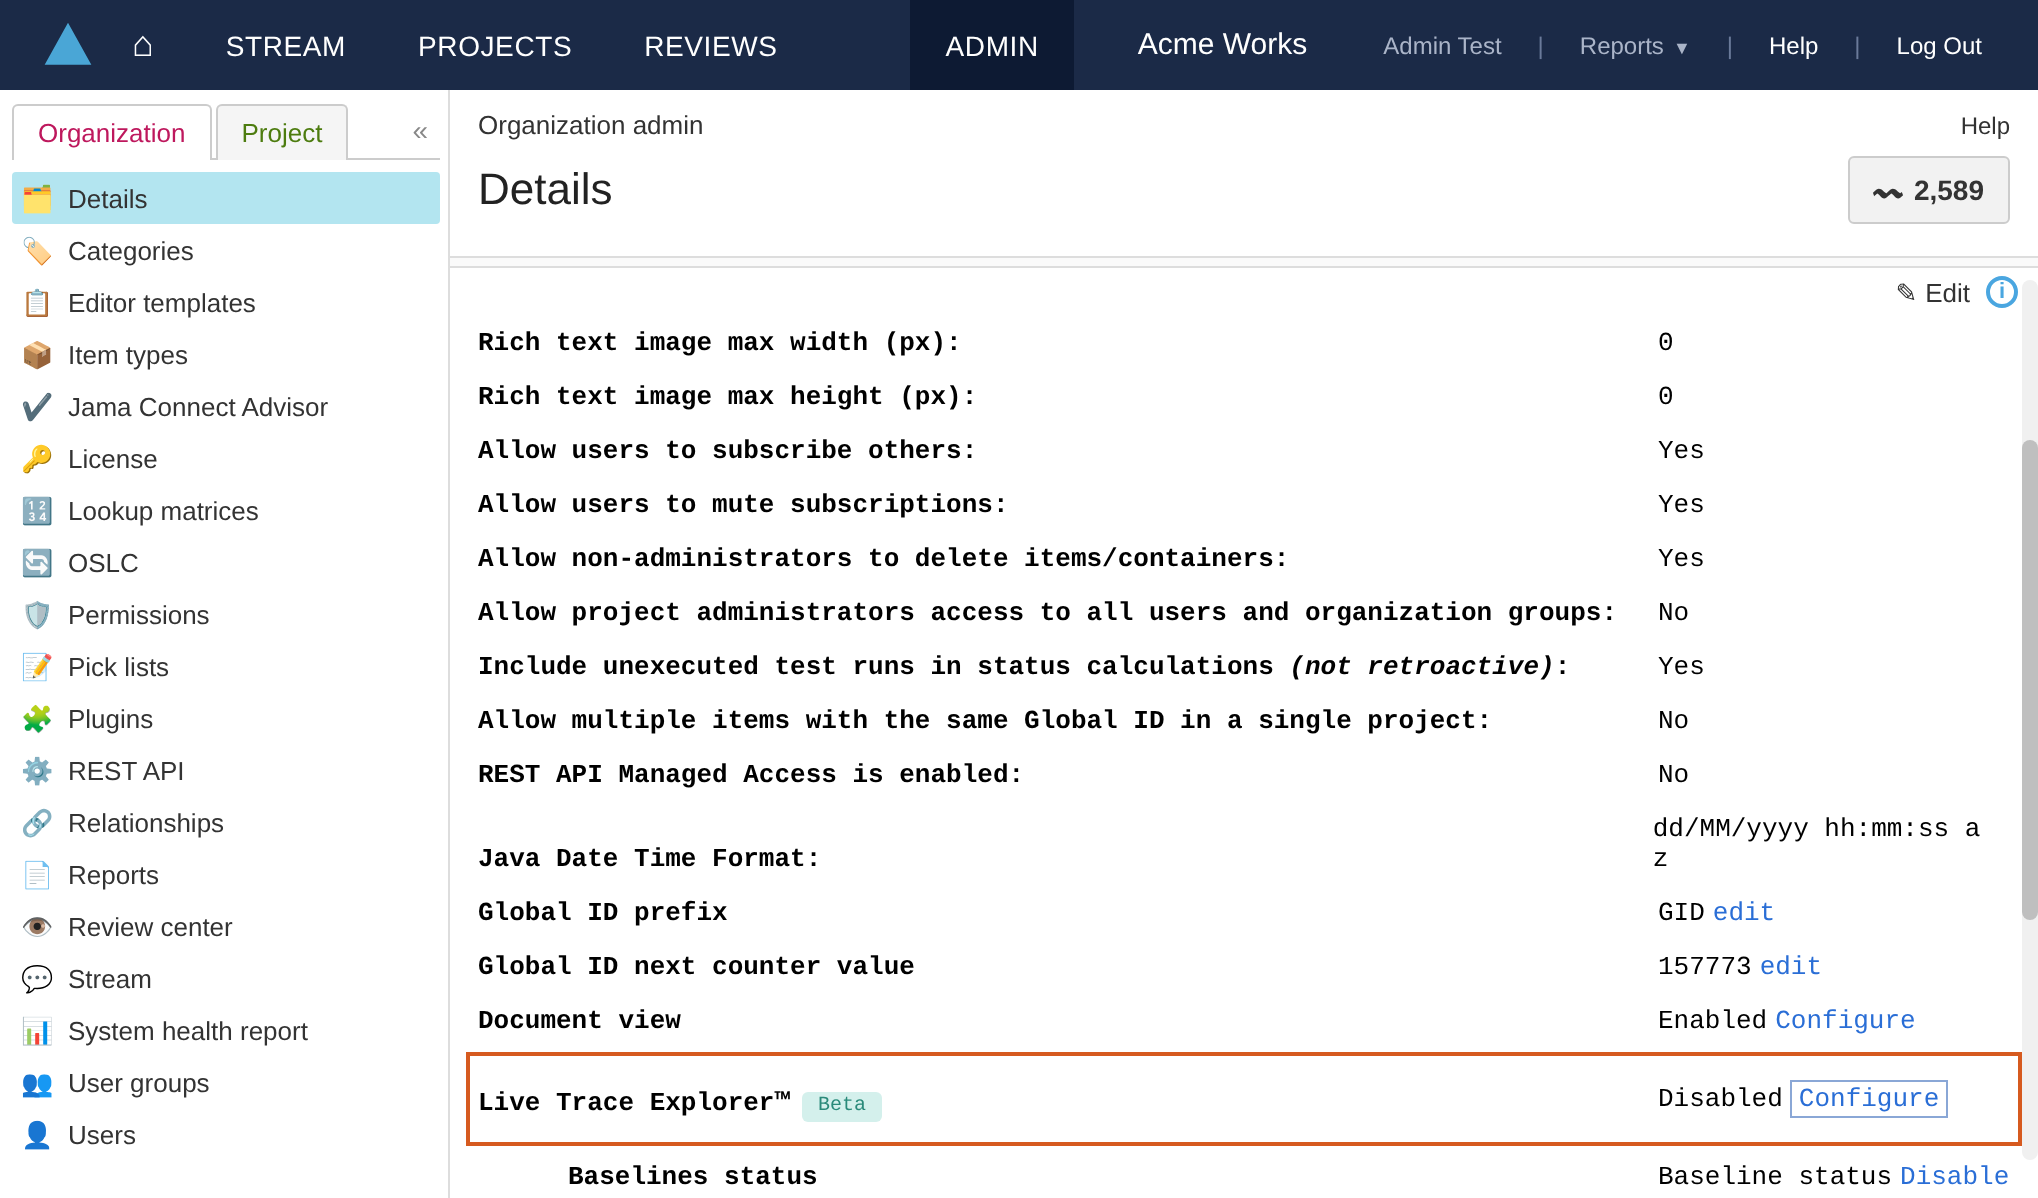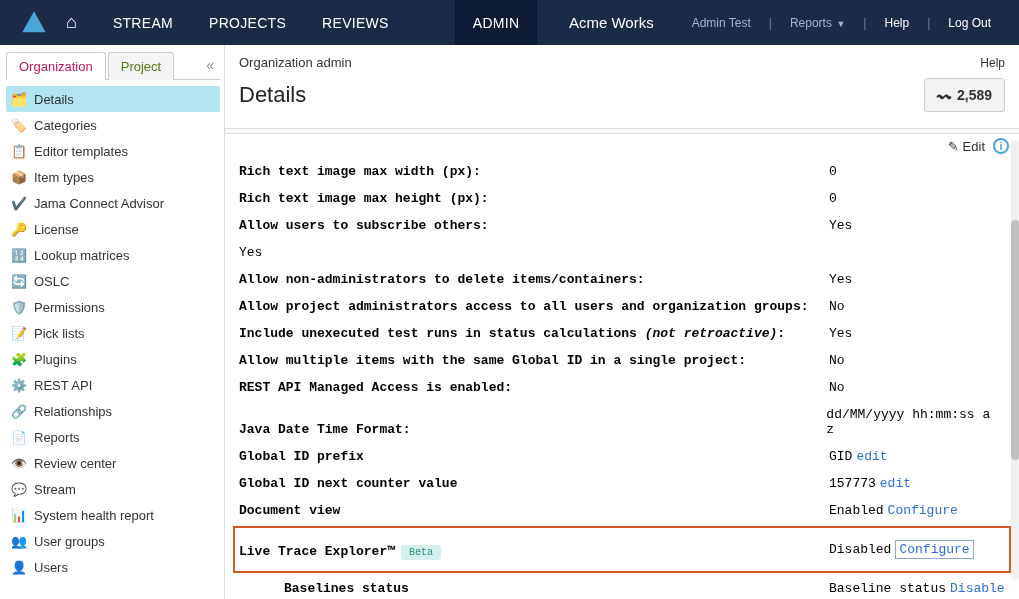--- a/index.html
+++ b/index.html
@@ -201,20 +201,21 @@
             <span>0</span>
           </div>
         </div>
         <div class="detail-row">
           <div class="detail-label">Allow users to subscribe others:</div>
           <div class="detail-value">
             <span>Yes</span>
           </div>
         </div>
         <div class="detail-row">
+          <div class="detail-label">Allow users to mute subscriptions:</div>
           <div class="detail-value">
             <span>Yes</span>
           </div>
         </div>
         <div class="detail-row">
           <div class="detail-label">Allow non-administrators to delete items/containers:</div>
           <div class="detail-value">
             <span>Yes</span>
           </div>
         </div>

